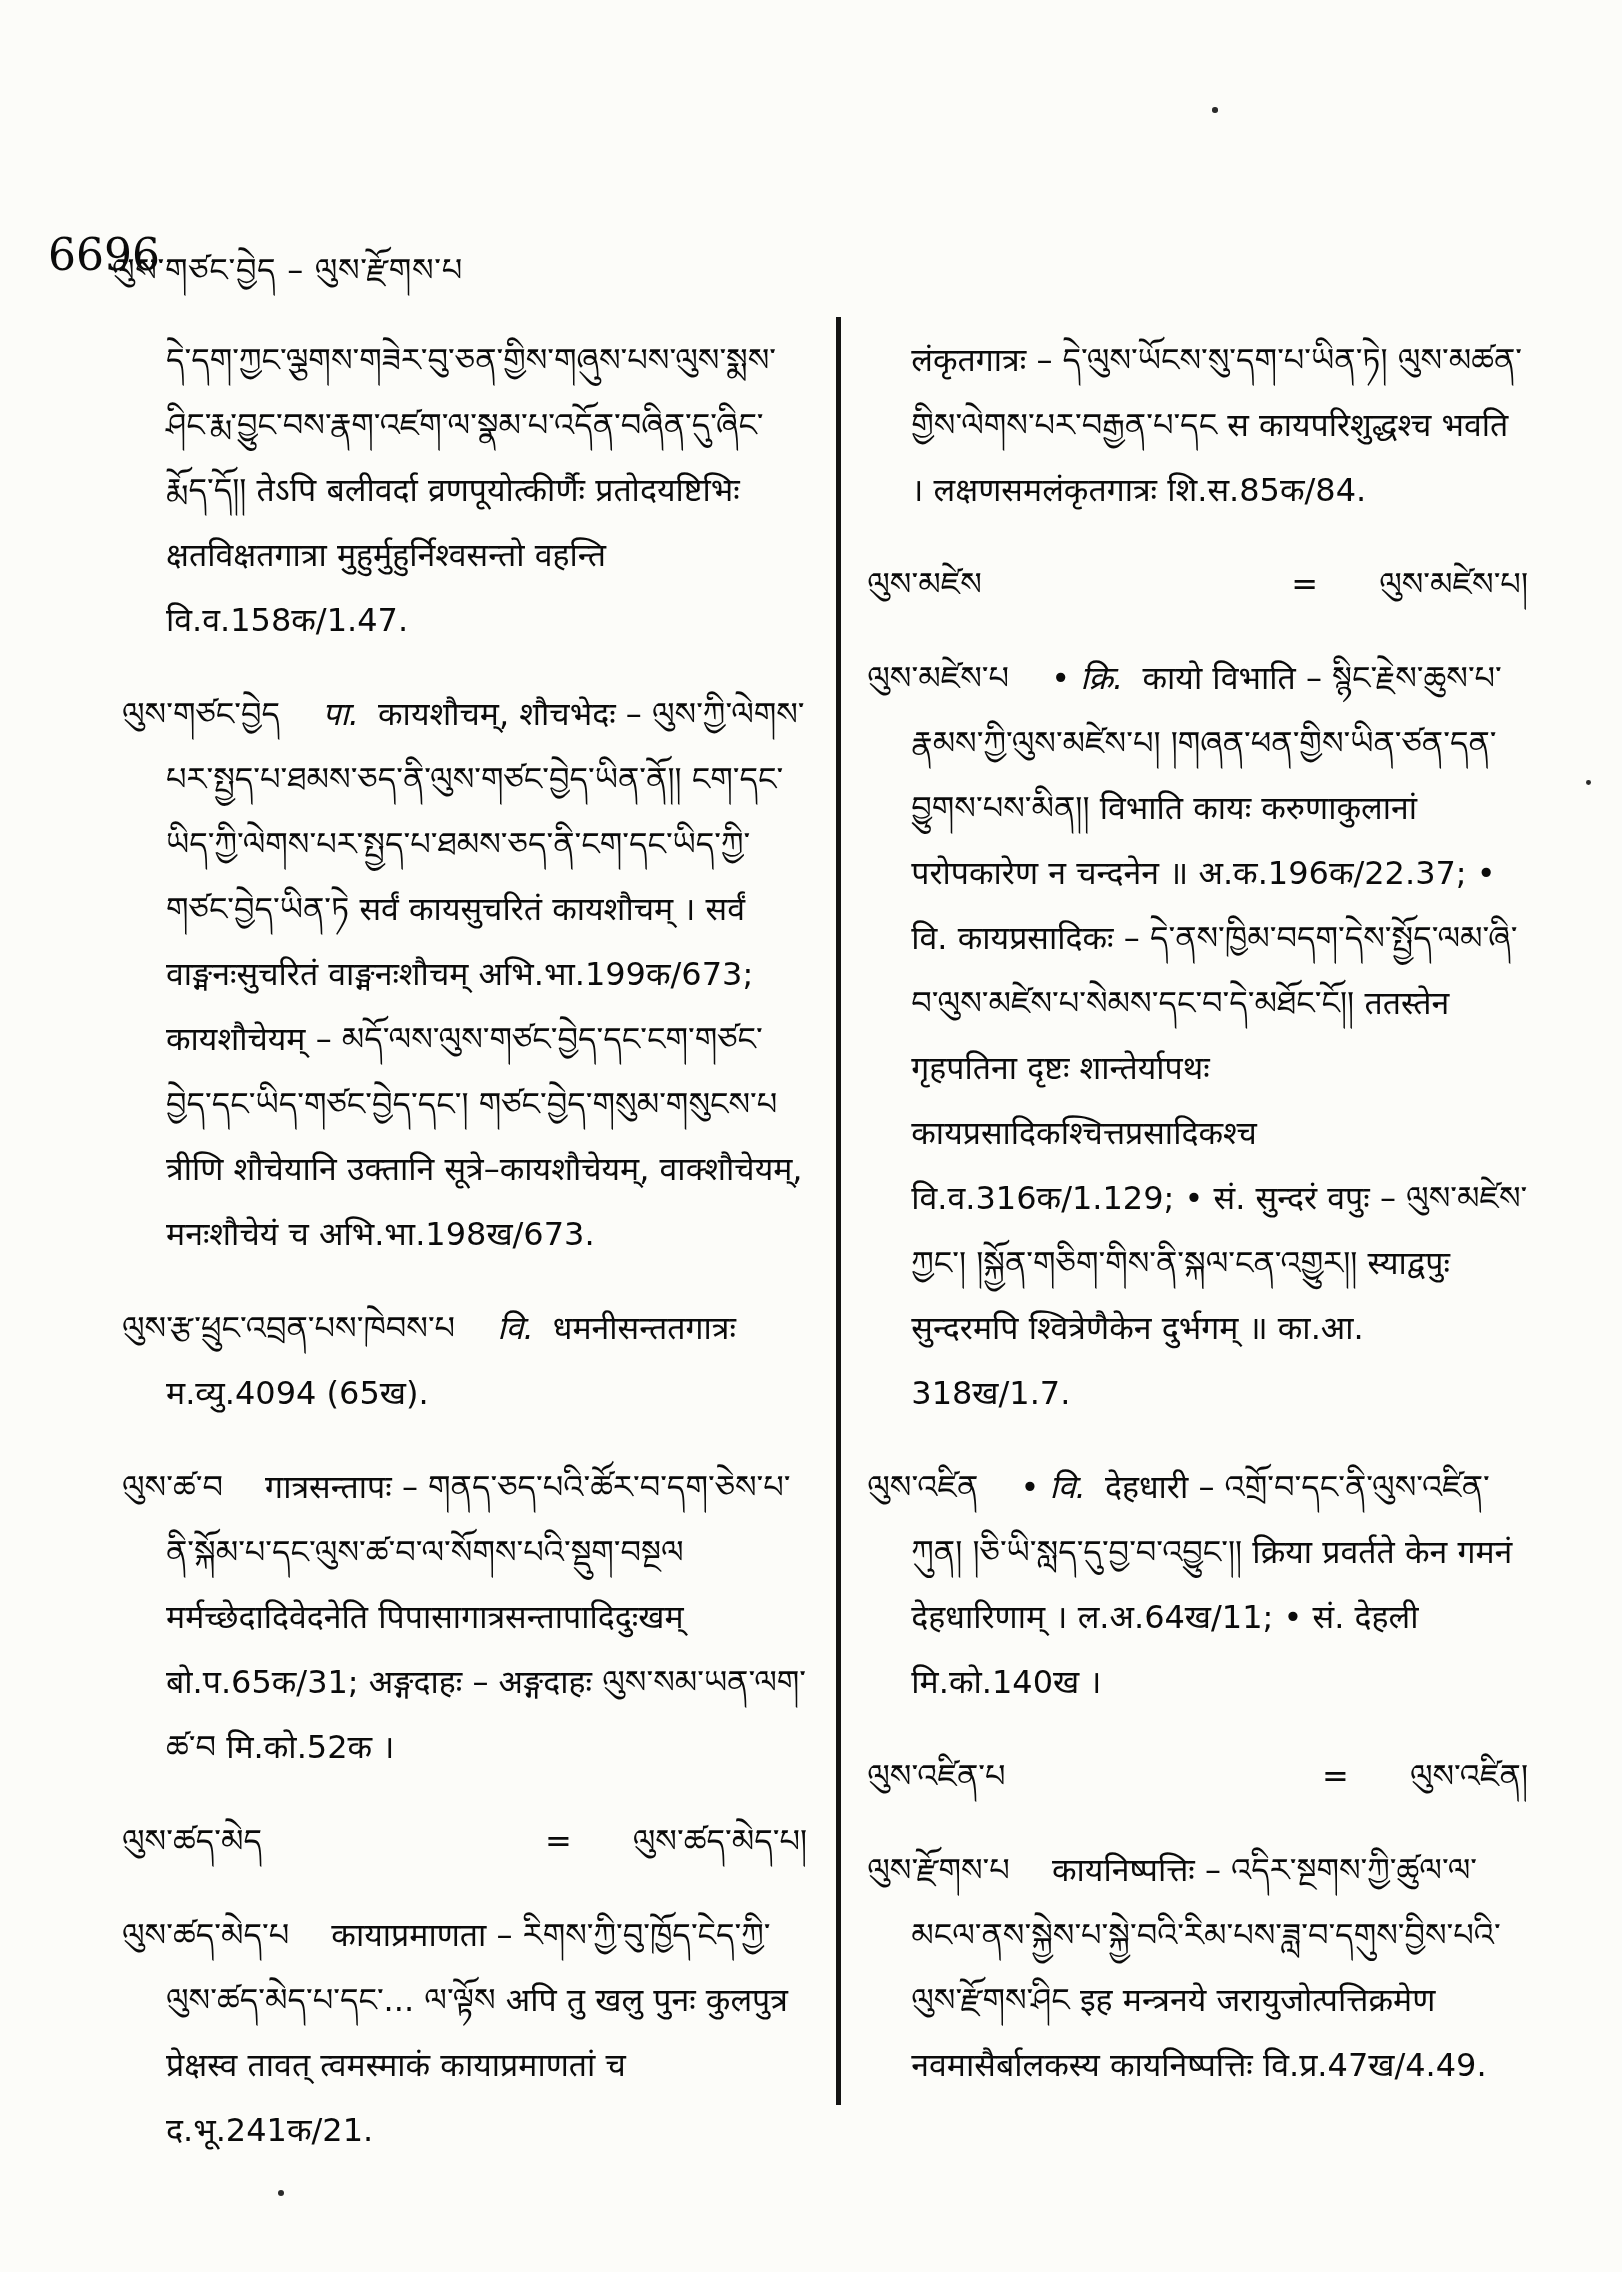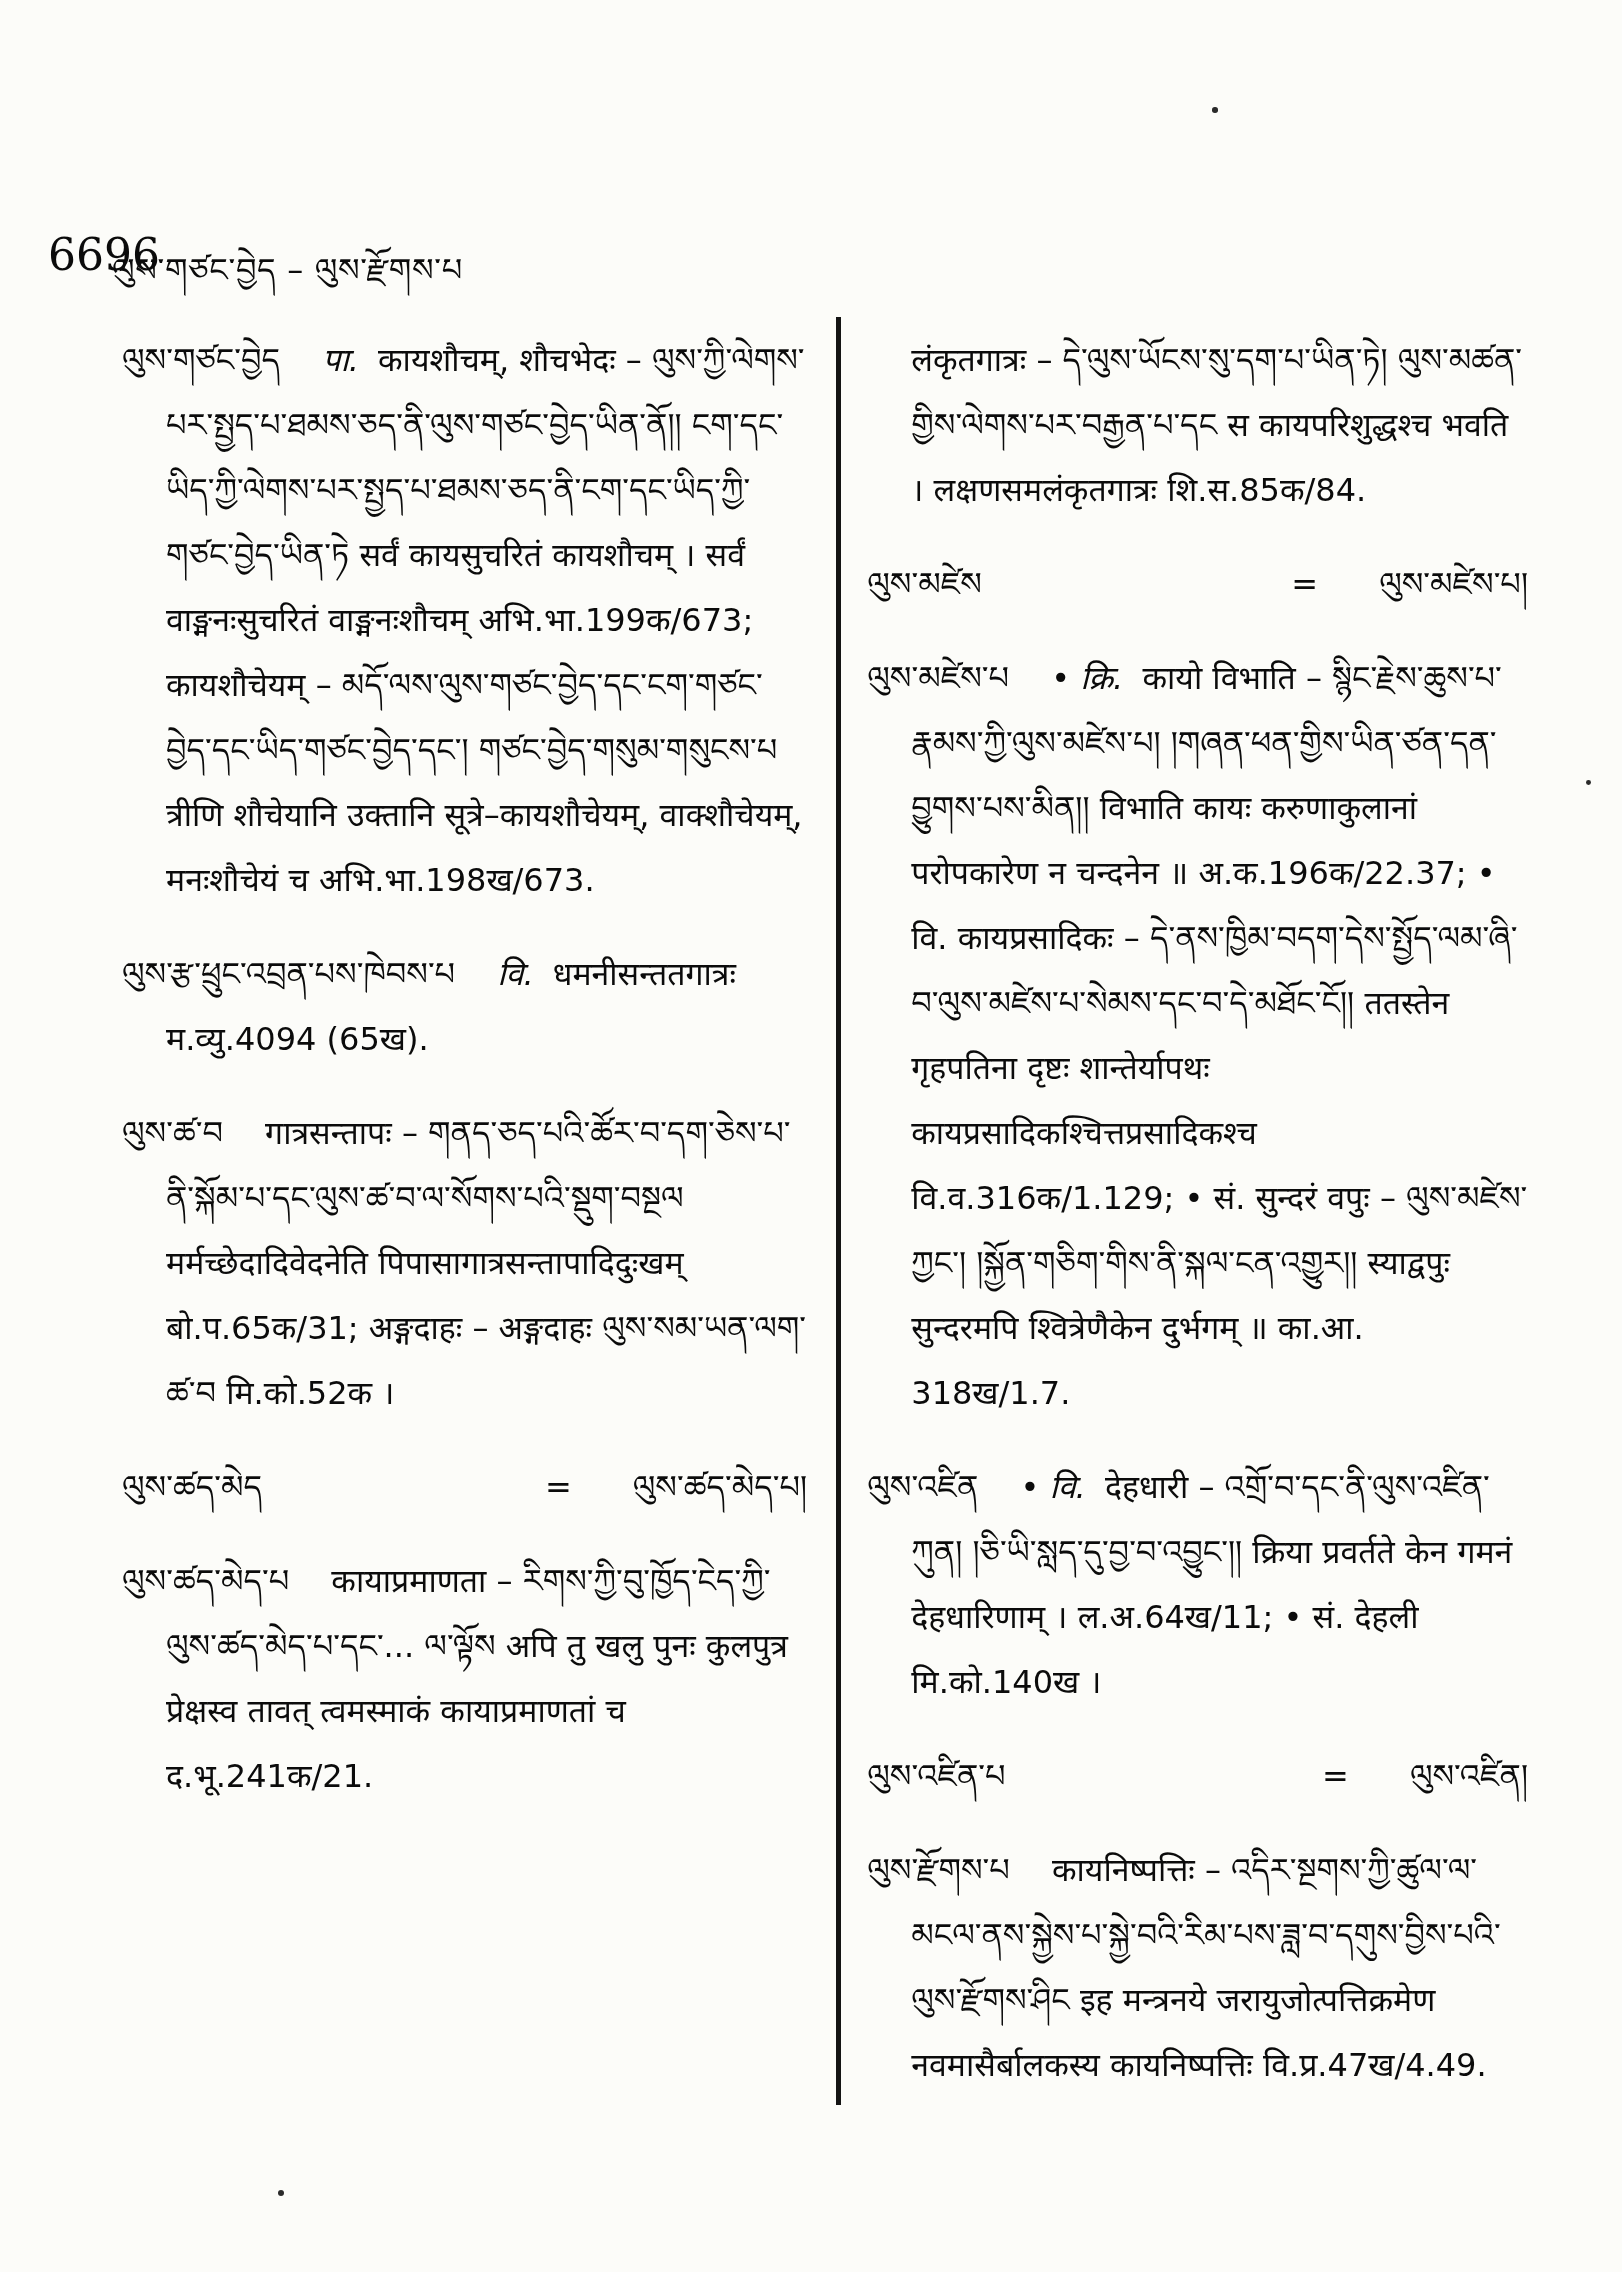--- a/index.html
+++ b/index.html
@@ -48,20 +48,21 @@
   .speck.s3{width:6.3px;height:6.3px;top:2190px;left:278px}
 </style>
 </head>
 <body>
 
 <div class="runhead">ལུས་གཙང་བྱེད – ལུས་རྫོགས་པ</div>
 <div class="pageno">6696</div>
 
 <div class="cols">
   <div class="col col-left">
+      <p class="entry cont"><span class="body">དེ་དག་ཀྱང་ལྕགས་གཟེར་བུ་ཅན་གྱིས་གཞུས་པས་ལུས་སྨས་ཤིང་རྨ་བྱུང་བས་རྣག་འཛག་ལ་སྣམ་པ་འདོན་བཞིན་དུ་ཞིང་རྨོད་དོ།། तेऽपि बलीवर्दा व्रणपूयोत्कीर्णैः प्रतोदयष्टिभिः क्षतविक्षतगात्रा मुहुर्मुहुर्निश्वसन्तो वहन्ति वि.व.158क/1.47.</span> </p>
       <p class="entry"><span class="hw">ལུས་གཙང་བྱེད</span> <span class="label">पा.</span> <span class="body">कायशौचम्, शौचभेदः – ལུས་ཀྱི་ལེགས་པར་སྤྱད་པ་ཐམས་ཅད་ནི་ལུས་གཙང་བྱེད་ཡིན་ནོ།། ངག་དང་ཡིད་ཀྱི་ལེགས་པར་སྤྱད་པ་ཐམས་ཅད་ནི་ངག་དང་ཡིད་ཀྱི་གཙང་བྱེད་ཡིན་ཏེ सर्वं कायसुचरितं कायशौचम् । सर्वं वाङ्मनःसुचरितं वाङ्मनःशौचम् अभि.भा.199क/673; कायशौचेयम् – མདོ་ལས་ལུས་གཙང་བྱེད་དང་ངག་གཙང་བྱེད་དང་ཡིད་གཙང་བྱེད་དང་། གཙང་བྱེད་གསུམ་གསུངས་པ त्रीणि शौचेयानि उक्तानि सूत्रे–कायशौचेयम्, वाक्शौचेयम्, मनःशौचेयं च अभि.भा.198ख/673.</span> </p>
       <p class="entry"><span class="hw">ལུས་རྩ་ཕྲུང་འབྲན་པས་ཁེབས་པ</span> <span class="label">वि.</span> <span class="body">धमनीसन्ततगात्रः म.व्यु.4094 (65ख).</span> </p>
       <p class="entry"><span class="hw">ལུས་ཚ་བ</span> <span class="body">गात्रसन्तापः – གནད་ཅད་པའི་ཚོར་བ་དག་ཅེས་པ་ནི་སྐོམ་པ་དང་ལུས་ཚ་བ་ལ་སོགས་པའི་སྡུག་བསྔལ मर्मच्छेदादिवेदनेति पिपासागात्रसन्तापादिदुःखम् बो.प.65क/31; अङ्गदाहः – अङ्गदाहः ལུས་སམ་ཡན་ལག་ཚ་བ मि.को.52क ।</span> </p>
       <p class="entry entry-eq">
         <span class="hw">ལུས་ཚད་མེད</span> 
         <span class="eq">=</span> 
         <span class="ev">ལུས་ཚད་མེད་པ།</span> 
       </p>
       <p class="entry"><span class="hw">ལུས་ཚད་མེད་པ</span> <span class="body">कायाप्रमाणता – རིགས་ཀྱི་བུ་ཁྱོད་ངེད་ཀྱི་ལུས་ཚད་མེད་པ་དང་... ལ་ལྟོས अपि तु खलु पुनः कुलपुत्र प्रेक्षस्व तावत् त्वमस्माकं कायाप्रमाणतां च द.भू.241क/21.</span> </p>
     </div>

